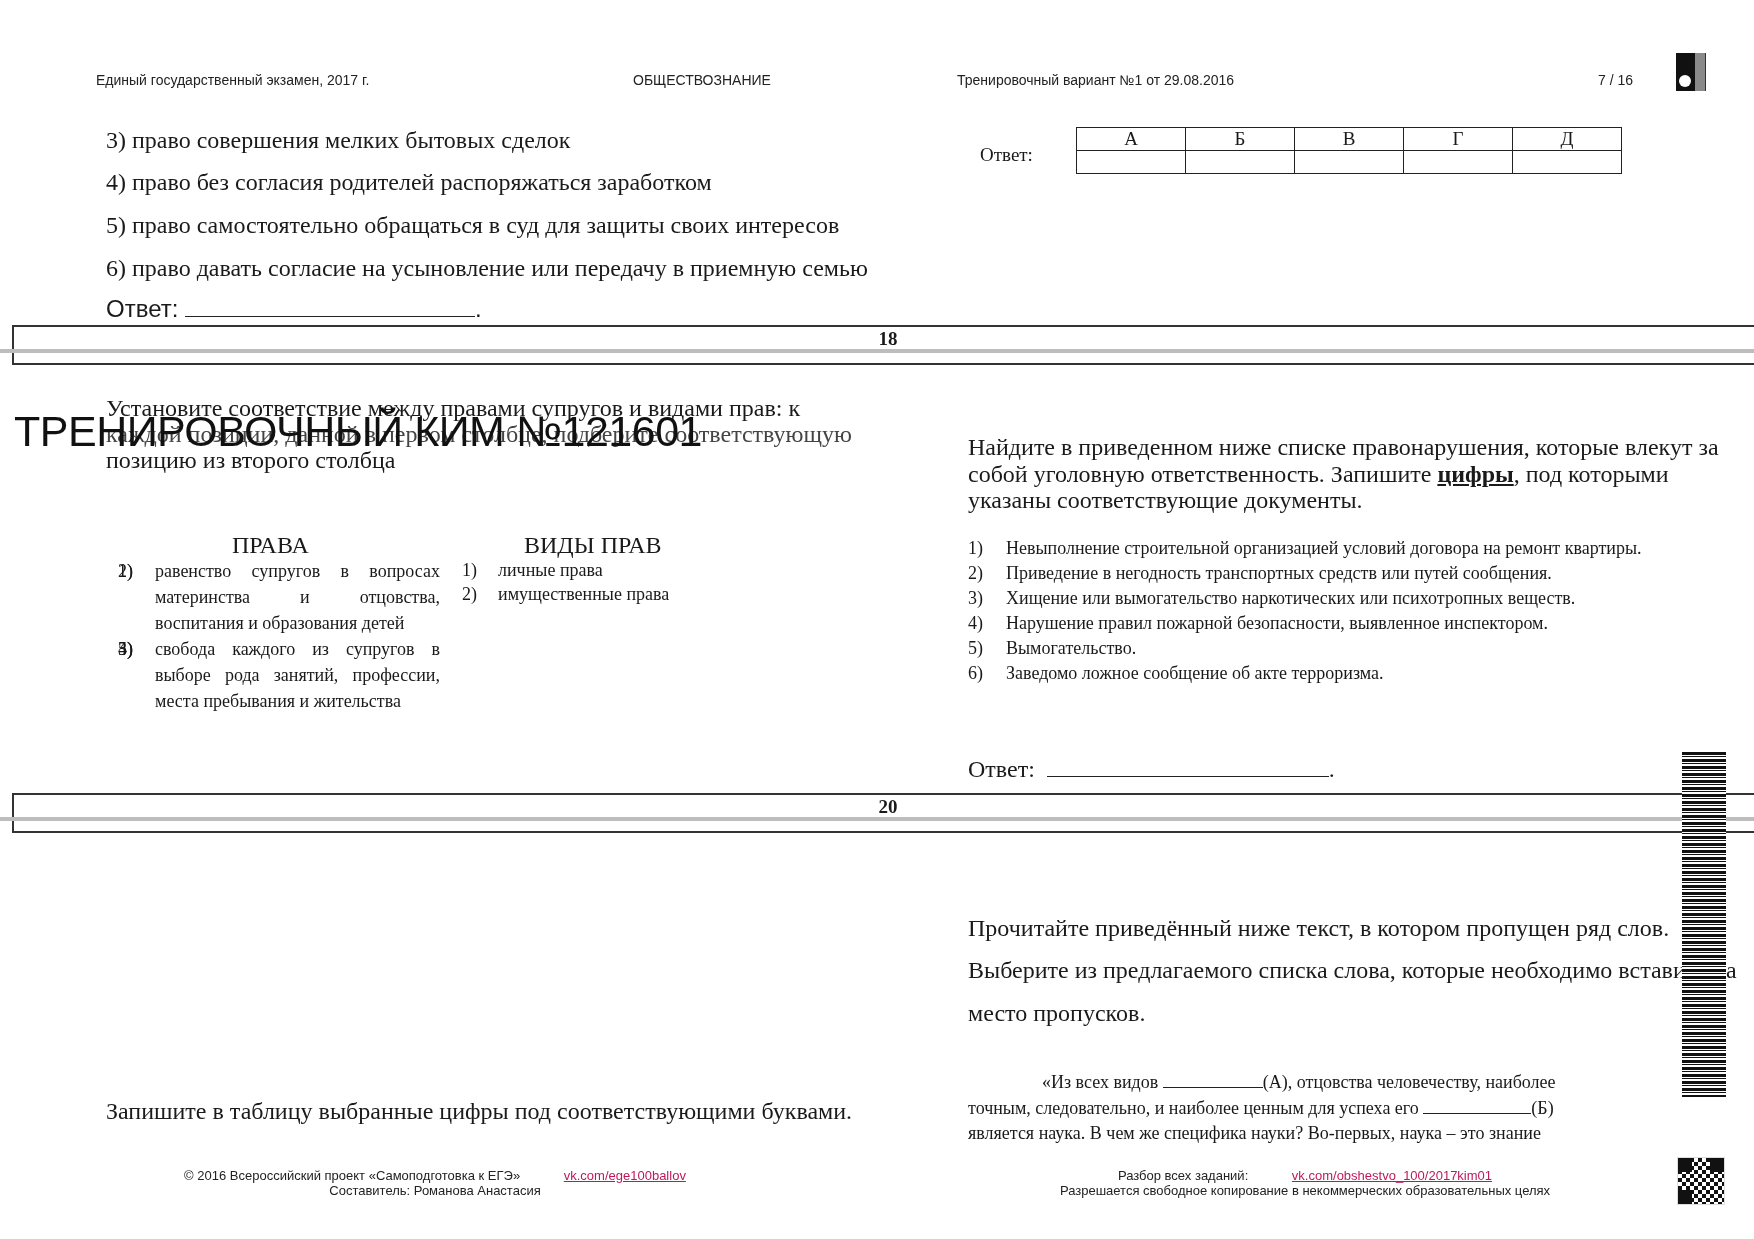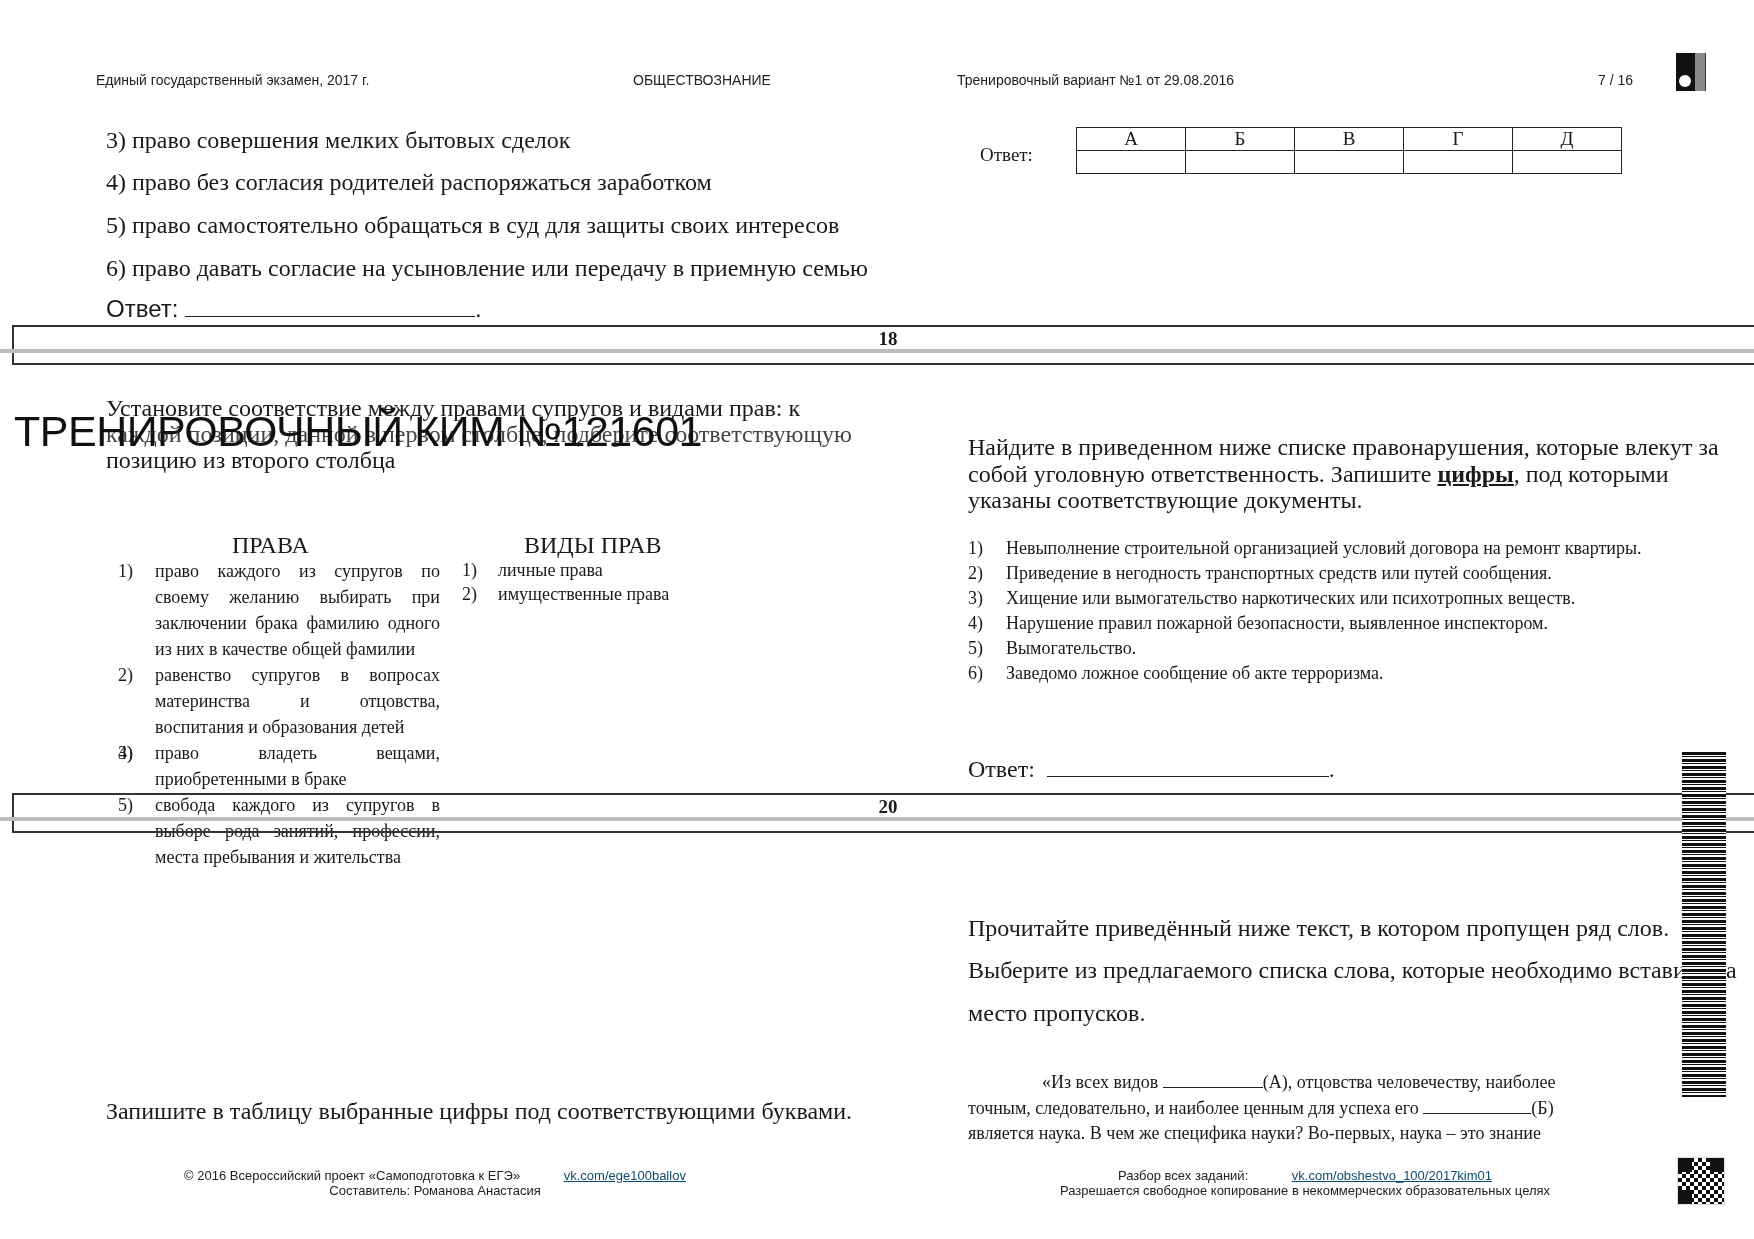--- a/index.html
+++ b/index.html
@@ -27,21 +27,21 @@
   
   .taskbar { left: 12px; width: 1752px; height: 40px; border: 2px solid #333; box-sizing: border-box; background: transparent; }
   .taskbar .num { position:absolute; left:0; right:0; top:1px; text-align:center; font-family:"Liberation Serif", serif; font-weight:bold; font-size:19px; }
   .taskbar-shadow { left:0; width:1754px; height:4px; background:#bdbdbd; }
 
   .watermark { left: 14px; top: 407px; font-family: "Liberation Sans", sans-serif; font-size: 43px; letter-spacing: -0.5px; color:#111; white-space:nowrap; }
   .num-cell { position:absolute; width: 30px; }
   .justify { text-align: justify; text-align-last: left; }
 
   .footer { font-size: 13px; text-align:center; color:#222; }
-  .footer a { color: #0c4a6e; text-decoration: underline; margin-left: 40px; }
+  .footer a { color: #be185d; text-decoration: underline; margin-left: 40px; }
 
   .barcode { left: 1682px; top: 752px; width: 44px; height: 345px;
     background: repeating-linear-gradient(to bottom,
       #111 0px, #111 3px, #fff 3px, #fff 4px, #111 4px, #111 5px, #fff 5px, #fff 7px,
       #111 7px, #111 10px, #fff 10px, #fff 11px, #111 11px, #111 12px, #fff 12px, #fff 14px); }
   .qr { left: 1678px; top: 1158px; width: 46px; height: 46px;
     background:
       linear-gradient(#111,#111) 0 0/14px 14px no-repeat,
       linear-gradient(#111,#111) 32px 0/14px 14px no-repeat,
       linear-gradient(#111,#111) 0 32px/14px 14px no-repeat,
@@ -99,32 +99,30 @@
 <div class="abs serif line18" style="left:106px; top:423px; color:#444;">каждой позиции, данной в первом столбце, подберите соответствующую</div>
 <div class="abs serif line18" style="left:106px; top:449px;">позицию из второго столбца</div>
 <div class="abs watermark">ТРЕНИРОВОЧНЫЙ КИМ №121601</div>
 
 <div class="abs serif line18" style="left:232px; top:534px;">ПРАВА</div>
 <div class="abs serif line18" style="left:524px; top:534px;">ВИДЫ ПРАВ</div>
 
 <div class="abs serif" style="left:118px; top:558px; width:322px; font-size:18px; line-height:26px;">
   <div style="position:relative; padding-left:37px; margin-bottom:0;">
     <span class="num-cell" style="left:0;">1)</span>
-    <div class="justify">право каждого из супругов по своему желанию выбирать при заключении брака фамилию одного из них в качестве общей фамилии</div>
   </div>
   <div style="position:relative; padding-left:37px;">
     <span class="num-cell" style="left:0;">2)</span>
     <div class="justify">равенство супругов в вопросах материнства и отцовства, воспитания и образования детей</div>
   </div>
   <div style="position:relative; padding-left:37px;">
     <span class="num-cell" style="left:0;">3)</span>
   </div>
   <div style="position:relative; padding-left:37px;">
     <span class="num-cell" style="left:0;">4)</span>
-    <div class="justify">право владеть вещами, приобретенными в браке</div>
   </div>
   <div style="position:relative; padding-left:37px;">
     <span class="num-cell" style="left:0;">5)</span>
     <div class="justify">свобода каждого из супругов в выборе рода занятий, профессии, места пребывания и жительства</div>
   </div>
 </div>
 
 <div class="abs serif" style="left:462px; top:558px; width:280px; font-size:18px; line-height:24px;">
   <div style="position:relative; padding-left:36px;">
     <span class="num-cell" style="left:0;">1)</span>

